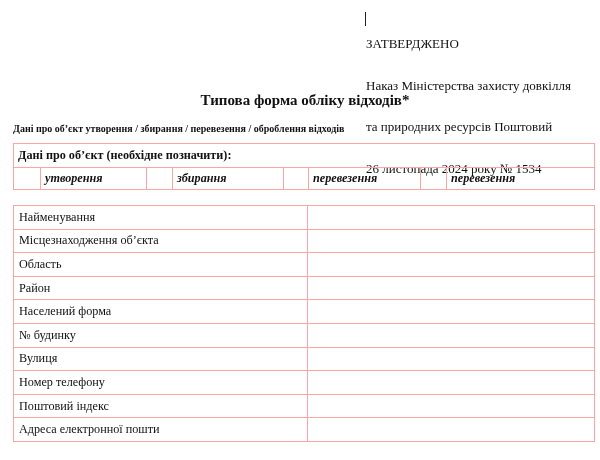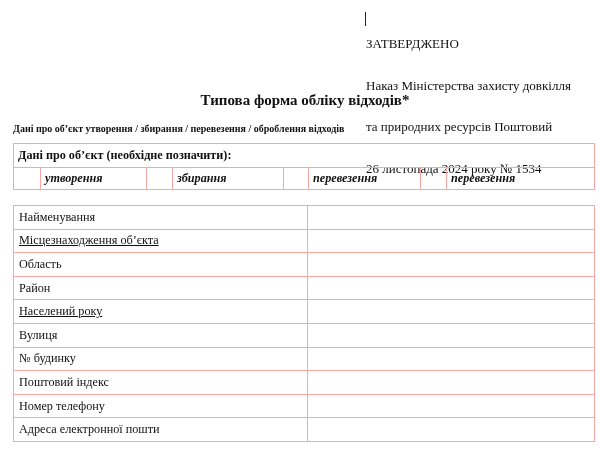--- a/index.html
+++ b/index.html
@@ -68,21 +68,21 @@
     .type-table .heading-row td { height: 23px; font-weight: bold; }
     .type-table .options-row td { height: 21px; font-weight: bold; font-style: italic; }
     .type-table td.gray-left { border-left-color: #9a9a9a; }
     .check-cell { cursor: pointer; }
     .details-table { top: 205px; }
     .details-table td { height: 22.6px; padding-left: 5px; }
     .details-table td.value-cell {
       border-left-color: #9a9a9a;
       cursor: text;
     }
-    .details-table tr.light td { border-top-color: #8f8f8f; text-decoration: underline; }
+    .details-table tr.light td { border-top-color: #8f8f8f; }
   </style>
 </head>
 <body>
 
 <div class="cursor"></div>
 
 <div class="approval">
   <div>ЗАТВЕРДЖЕНО</div>
   <div>Наказ Міністерства захисту довкілля</div>
   <div>та природних ресурсів Поштовий</div>
@@ -137,37 +137,37 @@
   </tr>
   <tr>
     <td>Область</td>
     <td class="value-cell"></td>
   </tr>
   <tr>
     <td>Район</td>
     <td class="value-cell"></td>
   </tr>
   <tr class="light">
-    <td>Населений року</td>
+    <td>Населений форма</td>
+    <td class="value-cell"></td>
+  </tr>
+  <tr>
+    <td>№ будинку</td>
     <td class="value-cell"></td>
   </tr>
   <tr>
     <td>Вулиця</td>
     <td class="value-cell"></td>
   </tr>
   <tr>
-    <td>№ будинку</td>
+    <td>Номер телефону</td>
     <td class="value-cell"></td>
   </tr>
   <tr>
     <td>Поштовий індекс</td>
-    <td class="value-cell"></td>
-  </tr>
-  <tr>
-    <td>Номер телефону</td>
     <td class="value-cell"></td>
   </tr>
   <tr>
     <td>Адреса електронної пошти</td>
     <td class="value-cell"></td>
   </tr>
 </tbody>
   </table>
 
 </body></html>

